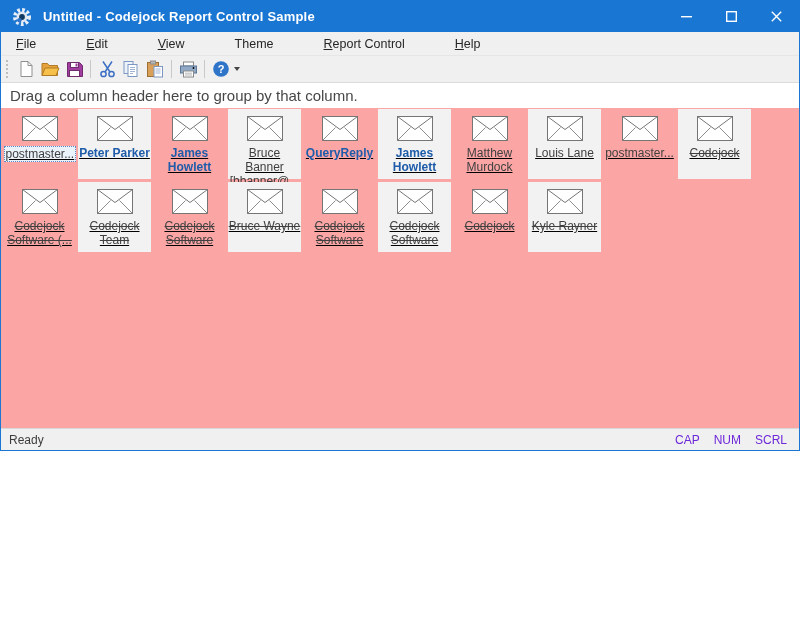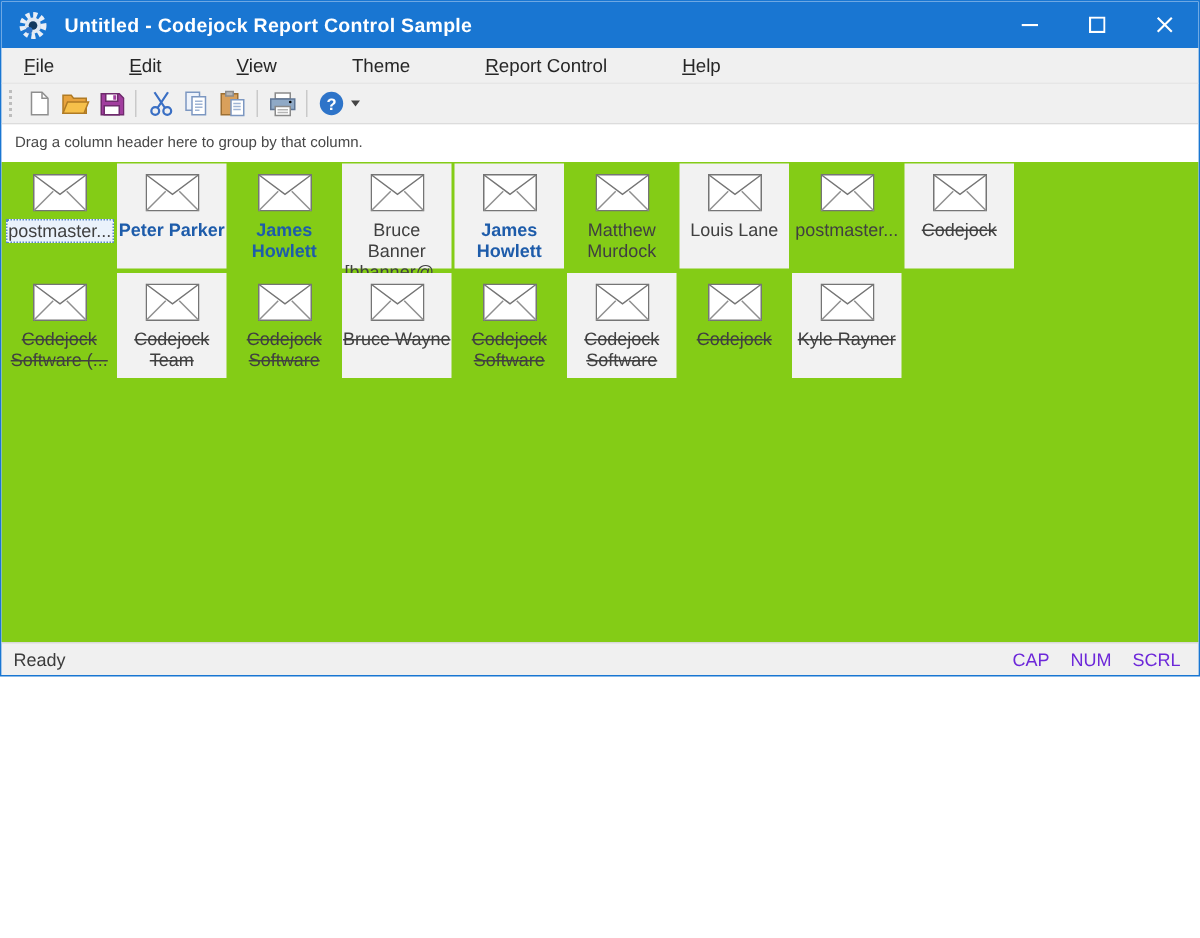--- a/index.html
+++ b/index.html
@@ -75,29 +75,30 @@
     border-right: 3.5px solid transparent;
     border-top: 4px solid #444;
   }
 
   
   .groupby {
     height: 25px; flex: 0 0 25px;
     background: #fff;
     display: flex; align-items: center;
     padding-left: 9px;
-    font-size: 10px; color: #474747;
+    font-size: 15px; color: #474747;
   }
 
   
   .content {
     flex: 1 1 auto;
-    background: #84cc16;
+    background: #fca5a5;
     padding: 1px 0 0 2px;
     overflow: hidden;
+    text-decoration: underline;
   }
   .items-row { display: flex; gap: 2px; margin-bottom: 3px; }
   .report-item {
     width: 73px; height: 70px;
     display: flex; flex-direction: column; align-items: center;
     padding-top: 7px;
   }
   .report-item.shaded { background: #f2f2f2; }
   .report-item .env { flex: 0 0 auto; }
   .item-label {
@@ -283,20 +284,28 @@
         </div>
         <div class="report-item shaded">
           <svg class="env" width="36" height="25" viewBox="0 0 36 25">
             <rect x="0.5" y="0.5" width="35" height="24" fill="#fff" stroke="#757575"></rect>
             <path d="M0.5 0.5 L18 13.5 L35.5 0.5" fill="none" stroke="#757575"></path>
             <path d="M0.5 24.5 L13.5 11.5 M35.5 24.5 L22.5 11.5" fill="none" stroke="#8f8f8f"></path>
           </svg>
           <div class="item-label">Bruce Banner
 [bbanner@...</div>
         </div>
+        <div class="report-item">
+          <svg class="env" width="36" height="25" viewBox="0 0 36 25">
+            <rect x="0.5" y="0.5" width="35" height="24" fill="#fff" stroke="#757575"></rect>
+            <path d="M0.5 0.5 L18 13.5 L35.5 0.5" fill="none" stroke="#757575"></path>
+            <path d="M0.5 24.5 L13.5 11.5 M35.5 24.5 L22.5 11.5" fill="none" stroke="#8f8f8f"></path>
+          </svg>
+          <div class="item-label unread">QueryReply</div>
+        </div>
         <div class="report-item shaded">
           <svg class="env" width="36" height="25" viewBox="0 0 36 25">
             <rect x="0.5" y="0.5" width="35" height="24" fill="#fff" stroke="#757575"></rect>
             <path d="M0.5 0.5 L18 13.5 L35.5 0.5" fill="none" stroke="#757575"></path>
             <path d="M0.5 24.5 L13.5 11.5 M35.5 24.5 L22.5 11.5" fill="none" stroke="#8f8f8f"></path>
           </svg>
           <div class="item-label unread">James
 Howlett</div>
         </div>
         <div class="report-item">

